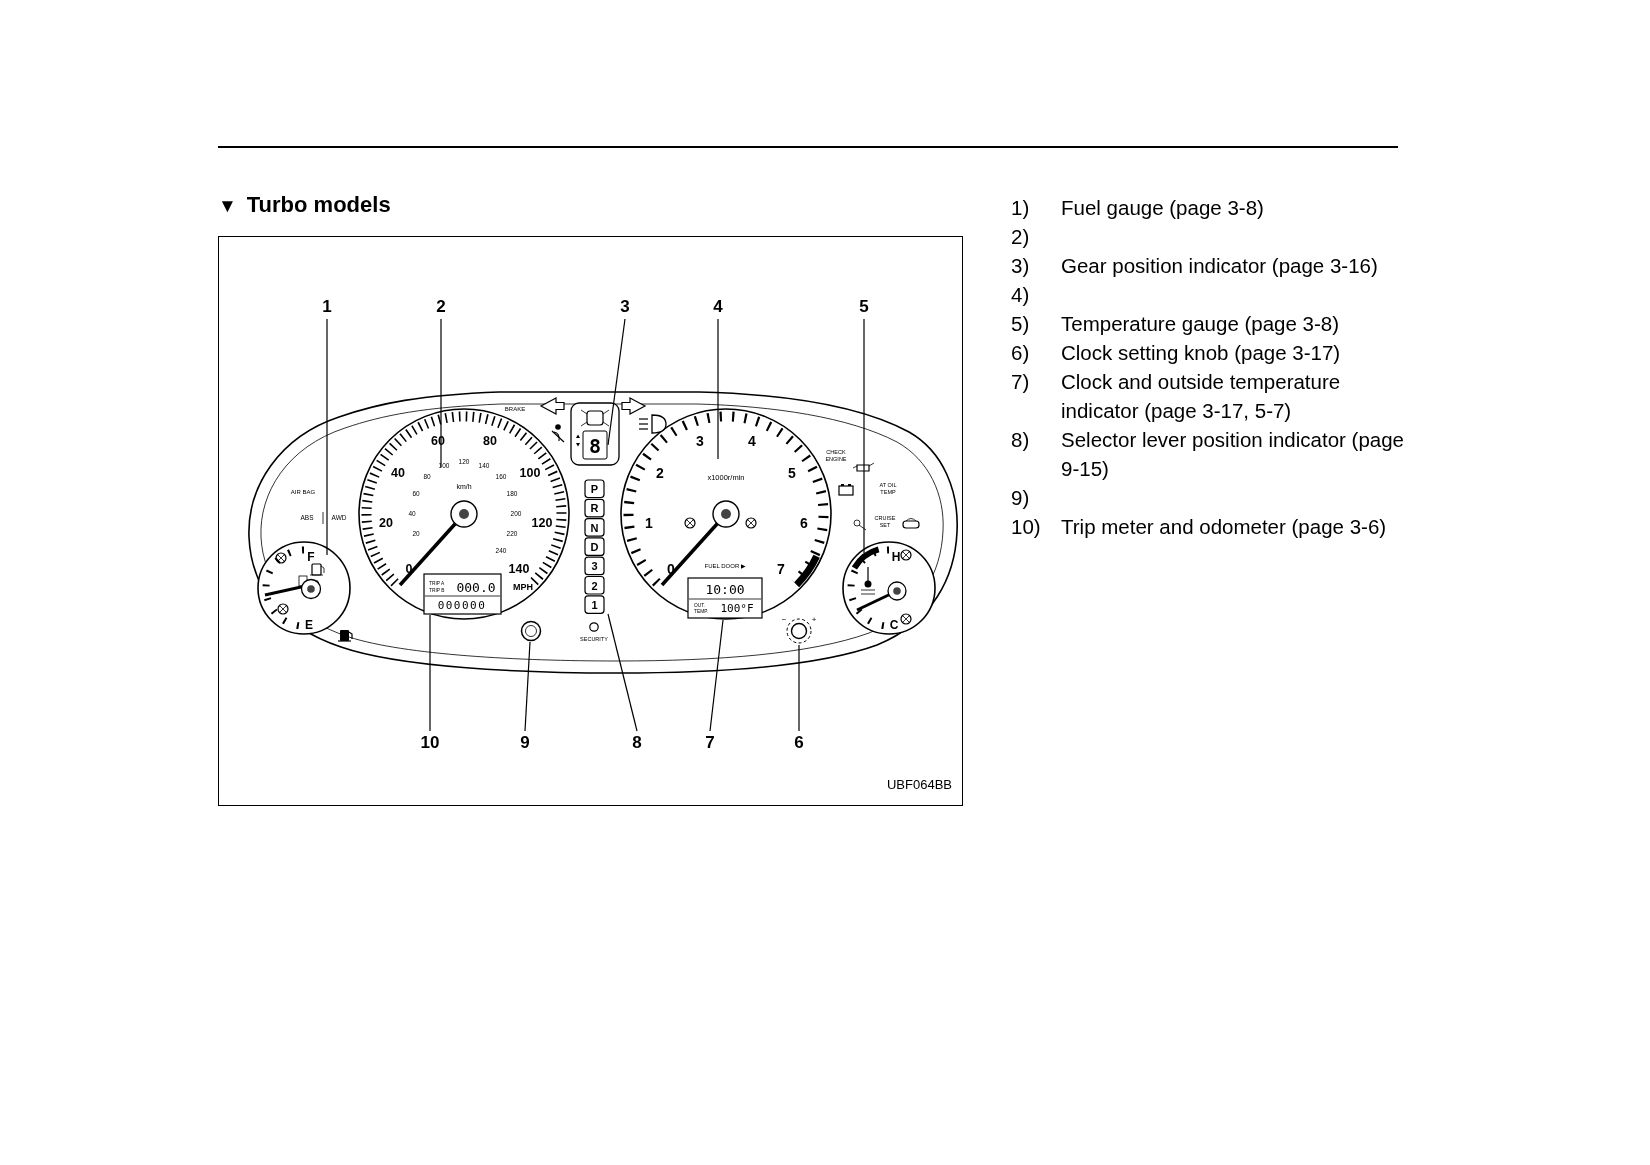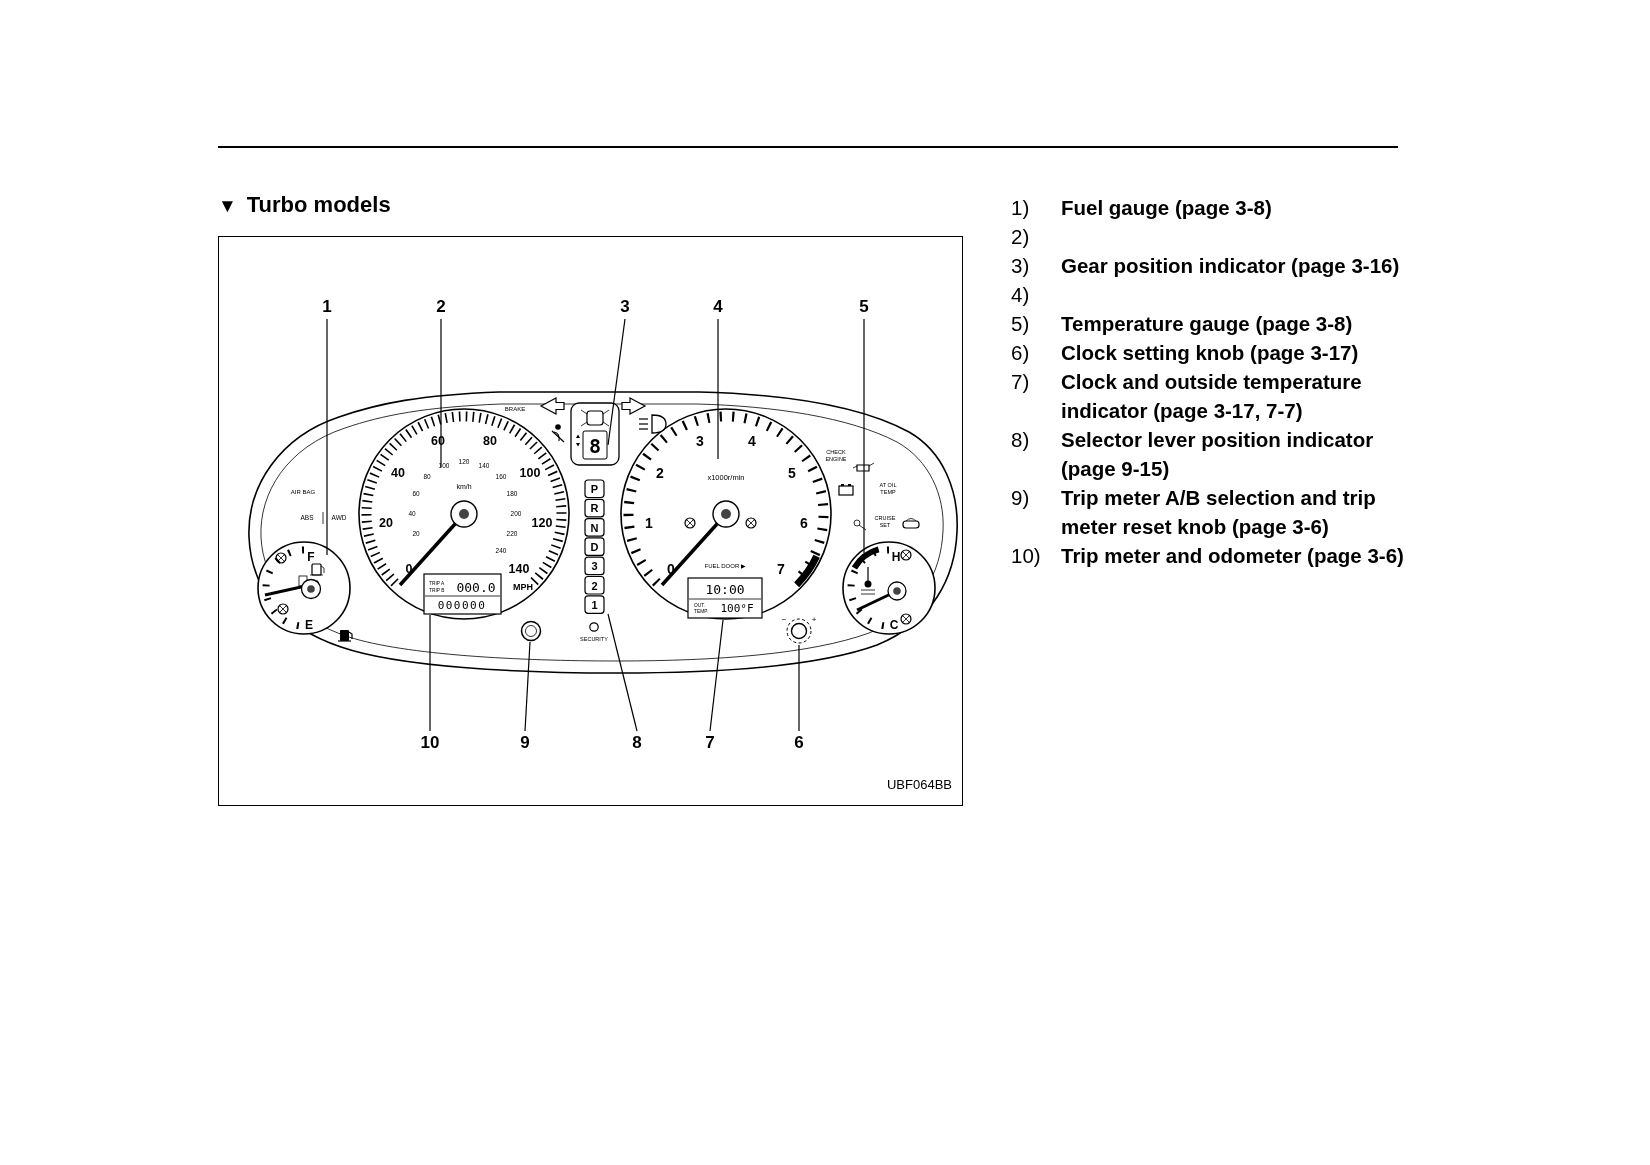--- a/index.html
+++ b/index.html
@@ -6,21 +6,21 @@
   .page{position:relative;width:1650px;height:893px;background:#fff;overflow:hidden;
         font-family:"Liberation Sans",sans-serif;color:#000;}
   .rule{position:absolute;background:#000;height:2px;}
   .heading{position:absolute;left:218px;top:192px;font-size:22px;font-weight:bold;}
   .heading .marker{margin-right:10px;font-size:19px;}
   .diagram-box{position:absolute;left:218px;top:236px;width:745px;height:570px;
                border:1.5px solid #000;box-sizing:border-box;background:#fff;}
   .list{position:absolute;left:1011px;top:193px;width:394px;font-size:20.5px;line-height:29px;}
   .list-item{display:flex;}
   .list-num{width:50px;flex:none;}
-  .list-text{flex:1;font-weight:bold;}
+  .list-text{flex:1;}
   .continued{position:absolute;left:1000px;width:397px;top:928px;text-align:right;
              font-size:16px;font-weight:bold;font-style:italic;}
   .pagenum{position:absolute;left:1200px;width:197px;top:966px;text-align:right;
            font-size:26px;font-weight:bold;}
   
   .ln{fill:none;stroke:#000;stroke-width:1.2;}
   .thin{stroke-width:0.8;}
   .thick{stroke-width:1.6;}
   .wfill{fill:#fff;stroke:#000;}
   .txt{font-family:"Liberation Sans",sans-serif;fill:#000;stroke:none;}
@@ -353,29 +353,28 @@
     <div class="list-item">
         <span class="list-num">5)</span>
         <span class="list-text">Temperature gauge (page 3-8)</span>
       </div>
     <div class="list-item">
         <span class="list-num">6)</span>
         <span class="list-text">Clock setting knob (page 3-17)</span>
       </div>
     <div class="list-item">
         <span class="list-num">7)</span>
-        <span class="list-text">Clock and outside temperature indicator (page 3-17, 7-7)</span>
+        <span class="list-text">Clock and outside temperature indicator (page 3-17, 5-7)</span>
       </div>
     <div class="list-item">
         <span class="list-num">8)</span>
         <span class="list-text">Selector lever position indicator (page 9-15)</span>
       </div>
     <div class="list-item">
         <span class="list-num">9)</span>
-        <span class="list-text">Trip meter A/B selection and trip meter reset knob (page 3-6)</span>
       </div>
     <div class="list-item">
         <span class="list-num">10)</span>
         <span class="list-text">Trip meter and odometer (page 3-6)</span>
       </div>
   </div>
 
   <div class="continued">– CONTINUED –</div>
   <div class="rule" style="left:218px;top:956px;width:1180px;"></div>
   <div class="pagenum">21</div>

